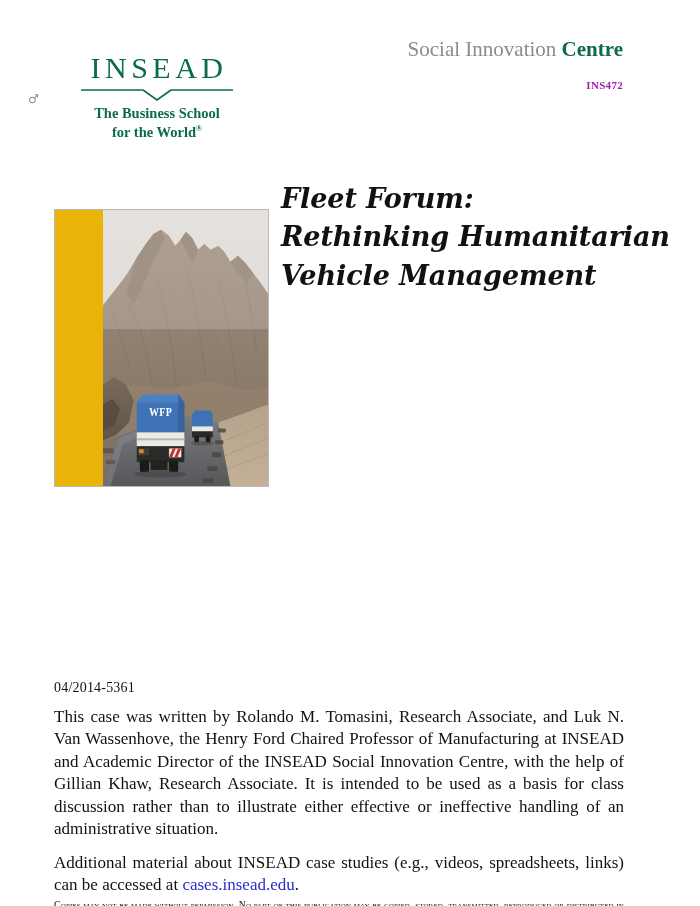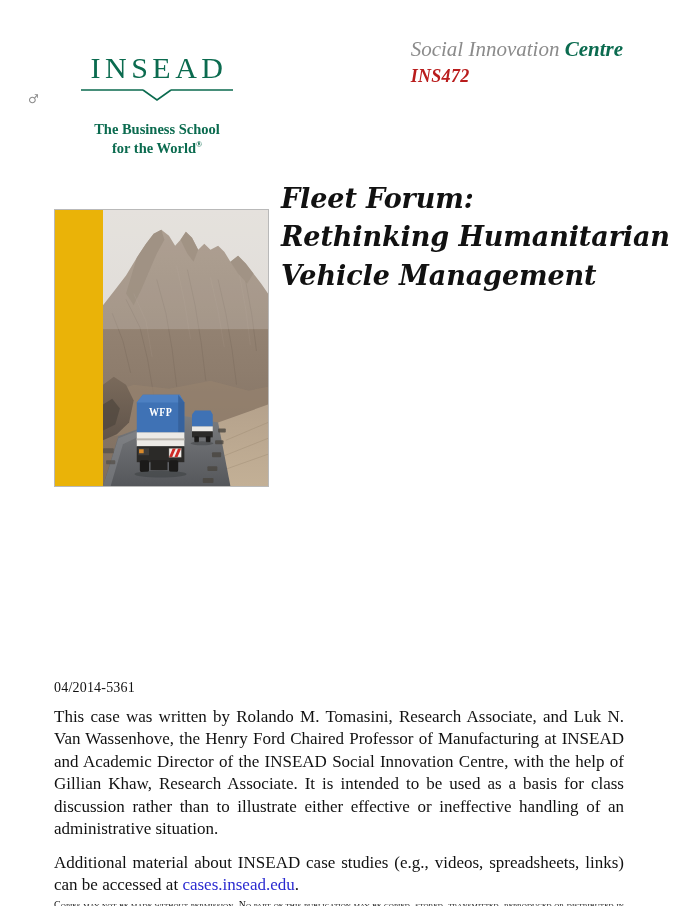--- a/index.html
+++ b/index.html
@@ -51,62 +51,62 @@
     height: 14px;
     margin: 4px auto 0 auto;
     display: block;
   }
   .logo-tagline {
     font-family: "Liberation Serif", serif;
     font-size: 14.5px;
     font-weight: 700;
     color: #0b6b4f;
     line-height: 1.32;
-    margin-top: 18px;
+    margin-top: 2px;
   }
   .logo-tagline sup {
     font-size: 8px;
     vertical-align: super;
   }
   .corner-glyph {
     position: absolute;
     left: 28px;
     top: 92px;
     font-size: 12px;
     color: #8d8d8d;
     font-family: "DejaVu Sans", sans-serif;
   }
 
   .sic-block {
     position: absolute;
     right: 77px;
     top: 38px;
+    text-align: right;
     white-space: nowrap;
-    font-style: italic;
   }
   .sic-line {
     font-family: "Liberation Serif", serif;
     font-size: 21px;
     line-height: 1.1;
   }
   .sic-gray {
     color: #8b8b8b;
     font-weight: 400;
   }
   .sic-green {
     color: #0b6b4f;
     font-weight: 700;
   }
   .sic-code {
     font-family: "Liberation Serif", serif;
-    font-size: 18px;
+    font-size: 11px;
     font-weight: 700;
-    color: #b91c1c;
+    color: #a21caf;
     letter-spacing: 0.3px;
-    margin-top: 5px;
+    margin-top: 18px;
   }
 
   
   .title {
     position: absolute;
     left: 281px;
     top: 180px;
     width: 400px;
     font-family: "DejaVu Serif", serif;
     font-weight: 700;

